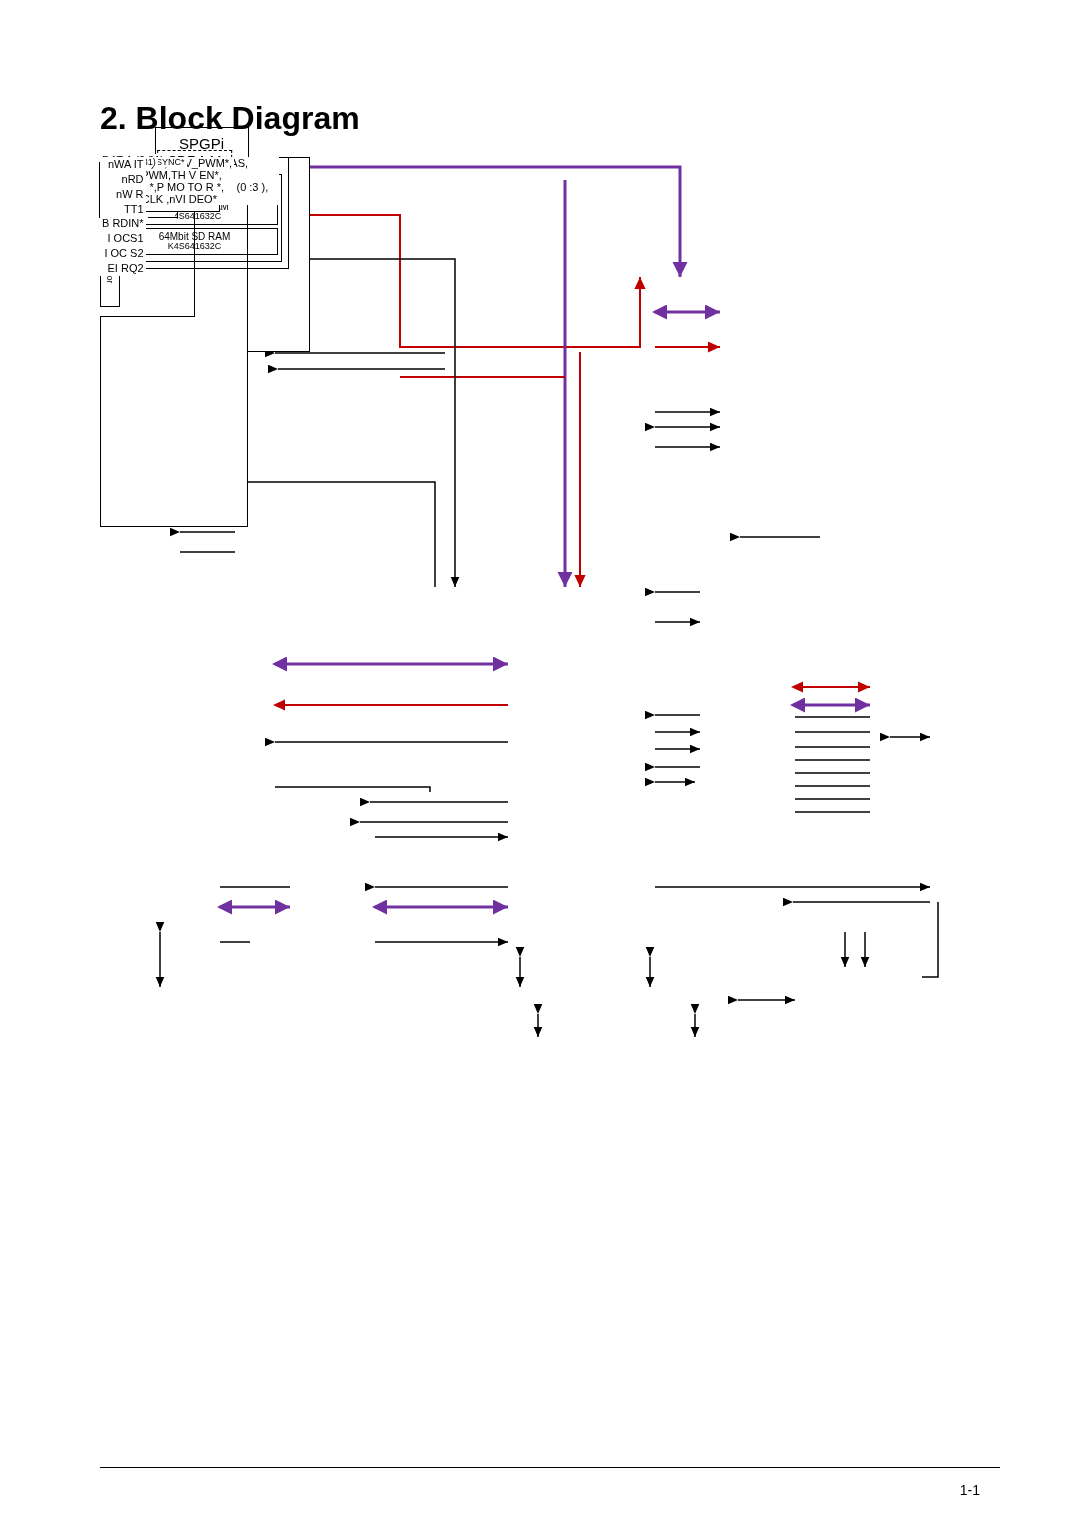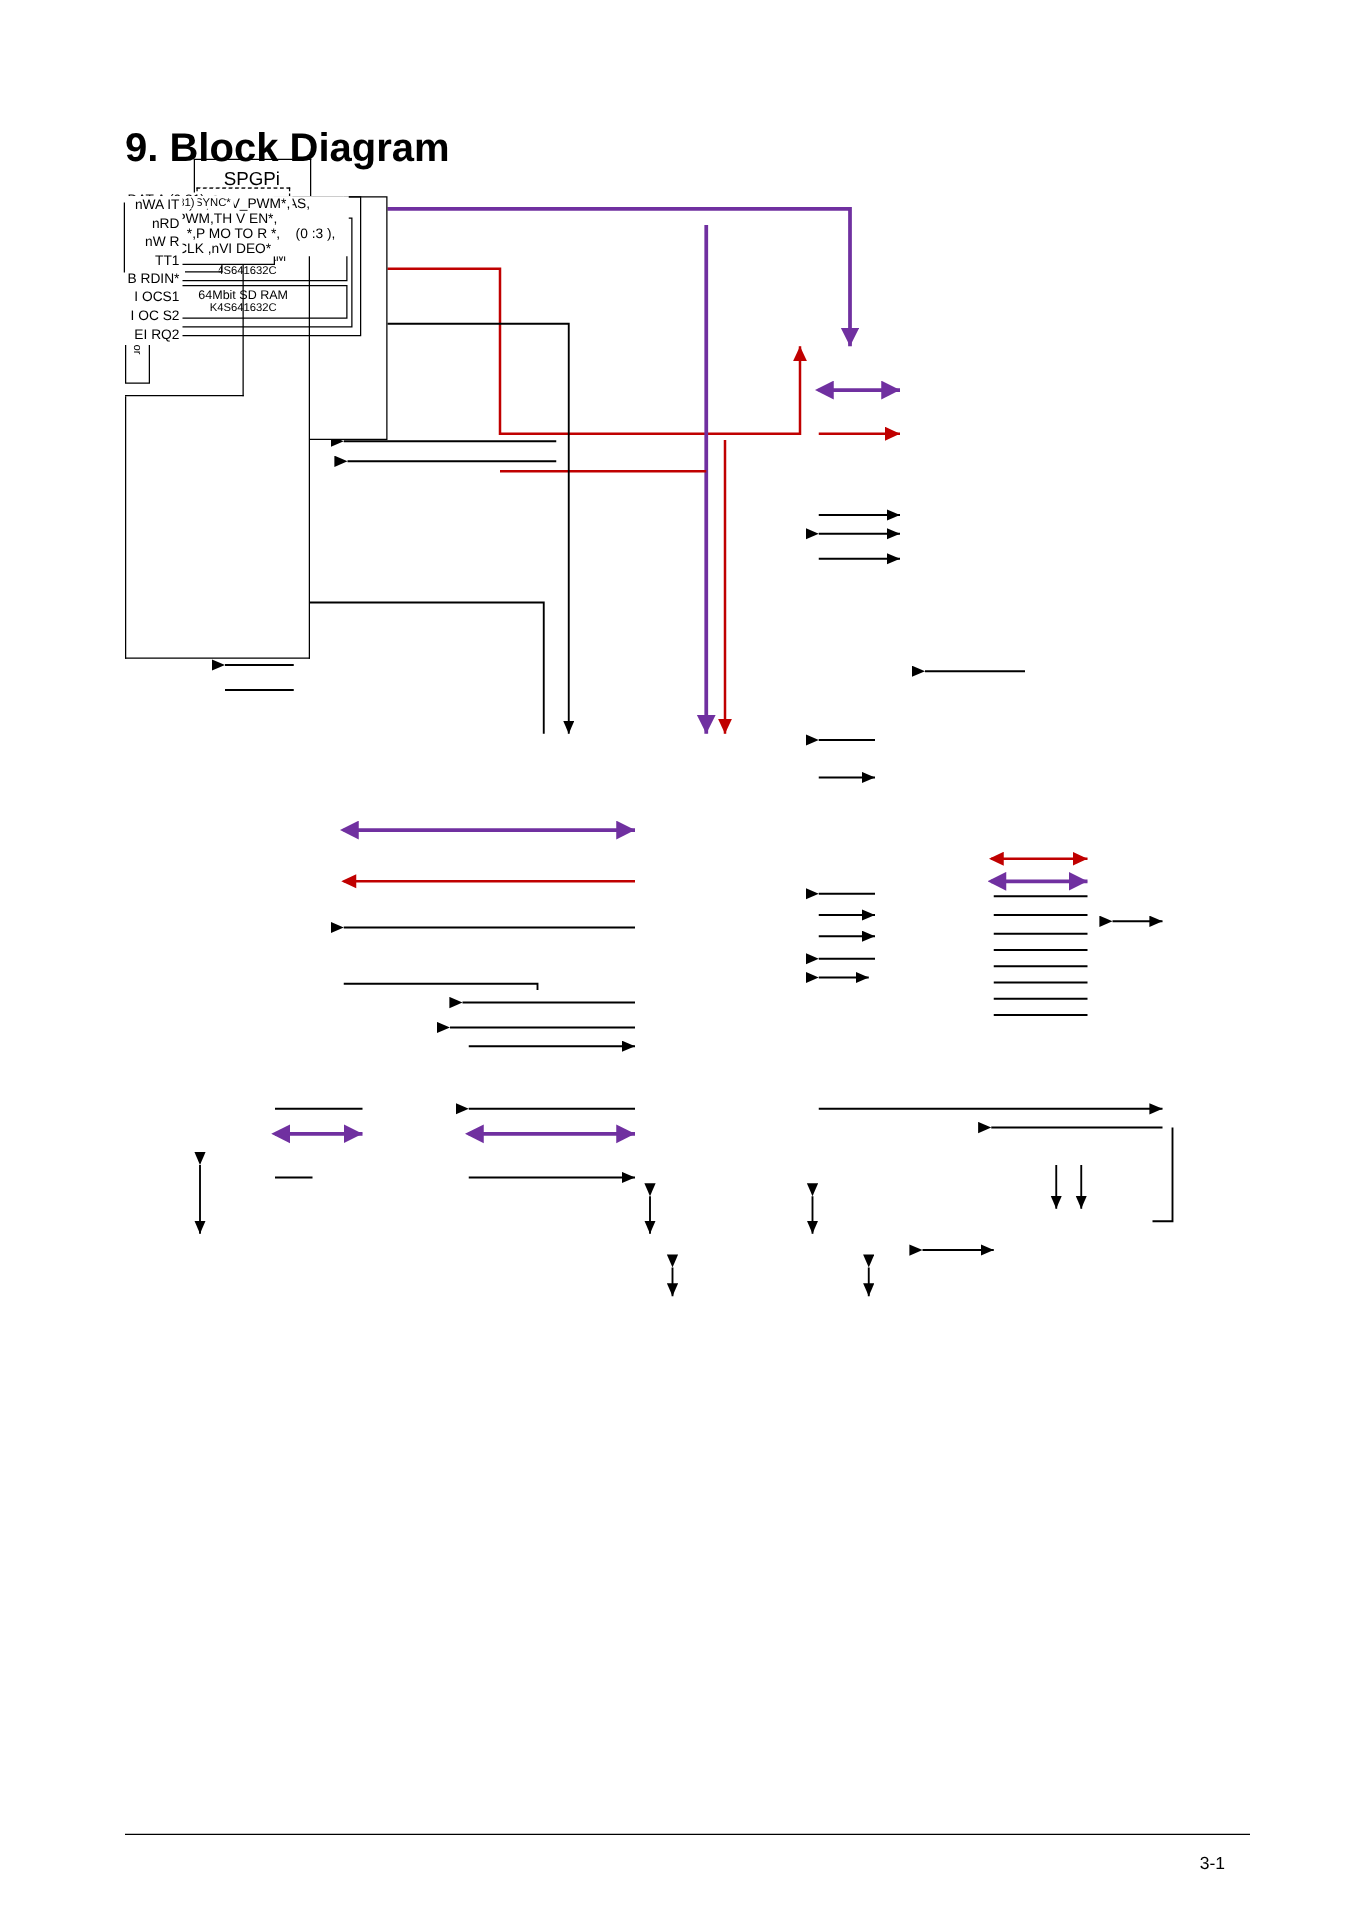--- a/index.html
+++ b/index.html
@@ -118,21 +118,21 @@
   .vtext {
     writing-mode: vertical-rl;
     text-orientation: mixed;
     font-size: 9px;
   }
 </style>
 </head>
 <body>
 
 <div class="page">
-  <h1>9. Block Diagram</h1>
+  <h1>2. Block Diagram</h1>
 
   <div class="diagram">
 
     <svg width="880" height="1000">
 
       <defs>
         <marker id="ah" markerWidth="8" markerHeight="8" refX="7" refY="3" orient="auto">
             <path d="M0,0 L7,3 L0,6 Z" fill="#000"></path>
           </marker>
         <marker id="ahs" markerWidth="8" markerHeight="8" refX="1" refY="3" orient="auto">
@@ -477,13 +477,13 @@
 TT1
 B RDIN*
 I OCS1
 I OC S2
 EI RQ2</div>
 
   </div>
 </div>
 
 <div class="hr-bottom"></div>
-<div class="page-num">3-1</div>
+<div class="page-num">1-1</div>
 
 </body></html>

